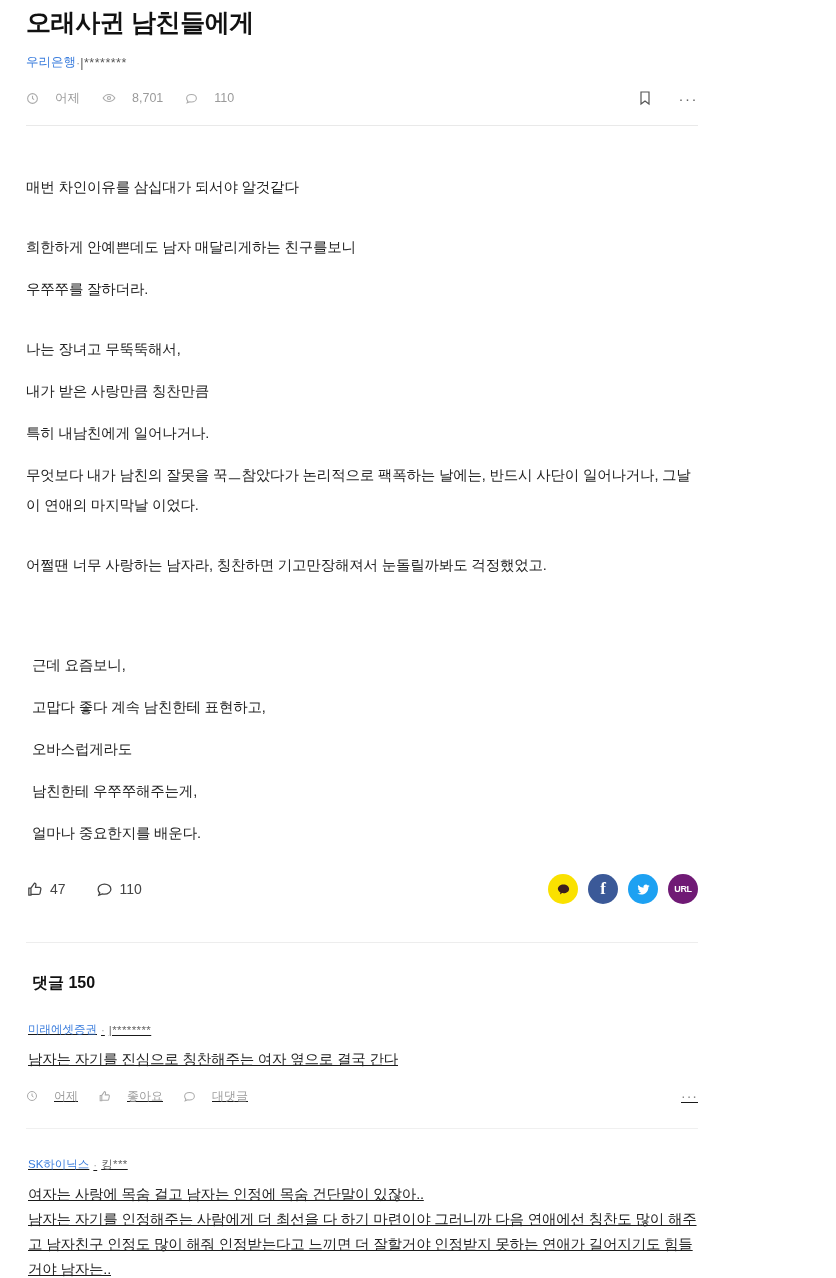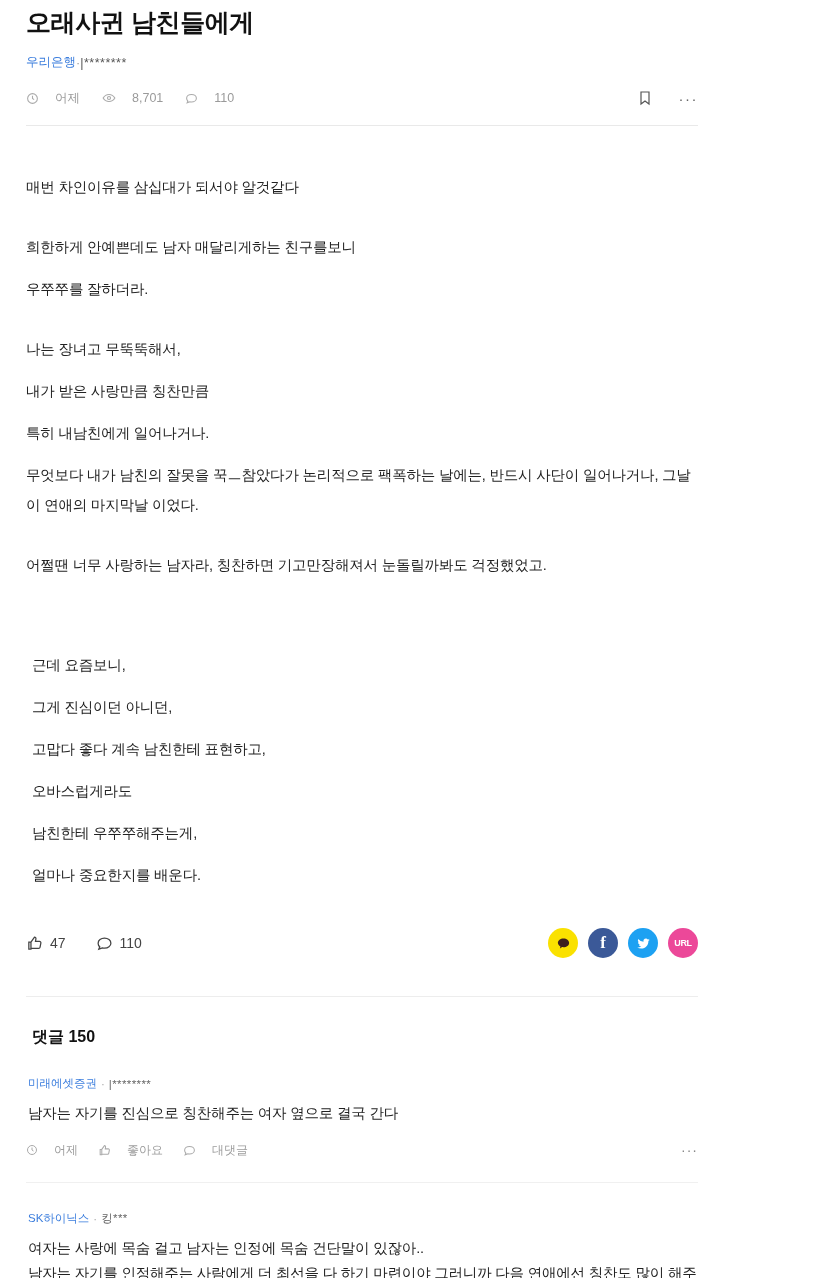--- a/index.html
+++ b/index.html
@@ -81,21 +81,21 @@
     padding-top: 34px;
     letter-spacing: -0.2px;
   }
   .para { margin: 12px 0 30px 0; }
   .para.tight { margin-bottom: 0; }
   .para.indent { padding-left: 6px; }
   .spacer-lg { height: 28px; }
 
   
   .action-bar {
-    margin-top: 36px;
+    margin-top: 24px;
     display: flex;
     align-items: center;
     height: 34px;
   }
   .action-btn {
     display: flex;
     align-items: center;
     gap: 7px;
     margin-right: 30px;
     color: #444444;
@@ -114,37 +114,38 @@
     display: flex;
     align-items: center;
     justify-content: center;
     color: #ffffff;
     font-size: 11px;
     font-weight: bold;
   }
   .sc-kakao { background: #fae100; color: #3c1e1e; }
   .sc-facebook { background: #3b5998; font-family: "Liberation Serif", serif; font-size: 17px; }
   .sc-twitter { background: #1da1f2; }
-  .sc-url { background: #ec4899; font-size: 9px; letter-spacing: -0.3px; text-align: right; }
+  .sc-url { background: #701a75; font-size: 9px; letter-spacing: -0.3px; text-align: right; }
 
   .divider2 {
     border-top: 1px solid #ededed;
     margin-top: 36px;
   }
 
   
   .comments-title {
     font-size: 16px;
     font-weight: bold;
     padding-top: 30px;
     padding-left: 6px;
     color: #111111;
   }
   .comment {
     padding-top: 28px;
+    text-decoration: underline;
   }
   .comment-author {
     font-size: 11.5px;
     display: flex;
     align-items: center;
     gap: 4px;
     padding-left: 2px;
   }
   .ca-company { color: #3b7ddd; }
   .ca-dot { color: #aaaaaa; }
@@ -245,21 +246,20 @@
     <p class="para tight">나는 장녀고 무뚝뚝해서,</p>
     <p class="para tight">내가 받은 사랑만큼 칭찬만큼</p>
     <p class="para tight">특히 내남친에게 일어나거나.</p>
     <p class="para">무엇보다 내가 남친의 잘못을 꾹ㅡ참았다가 논리적으로 팩폭하는 날에는, 반드시 사단이 일어나거나, 그날이 연애의 마지막날 이었다.</p>
 
     <p class="para">어쩔땐 너무 사랑하는 남자라, 칭찬하면 기고만장해져서 눈돌릴까봐도 걱정했었고.</p>
 
     <div class="spacer-lg"></div>
 
     <p class="para tight indent">근데 요즘보니,</p>
-    <p class="para tight indent">그게 진심이던 아니던,</p>
     <p class="para tight indent">고맙다 좋다 계속 남친한테 표현하고,</p>
     <p class="para tight indent">오바스럽게라도</p>
     <p class="para tight indent">남친한테 우쭈쭈해주는게,</p>
     <p class="para tight indent">얼마나 중요한지를 배운다.</p>
   </div>
 
   <div class="action-bar">
     <span class="action-btn">
       <span>
         <svg class="icon-svg" width="17" height="17" viewBox="0 0 24 24" fill="none" stroke="#444444" stroke-width="1.8">

